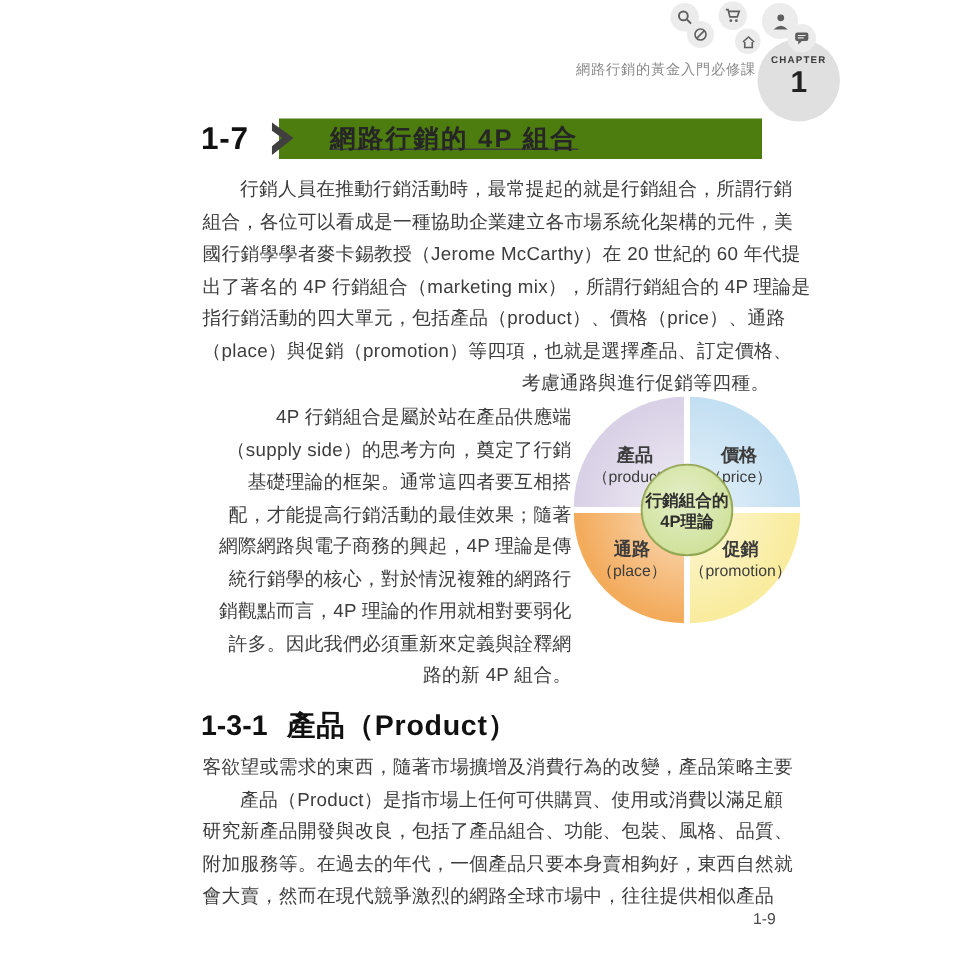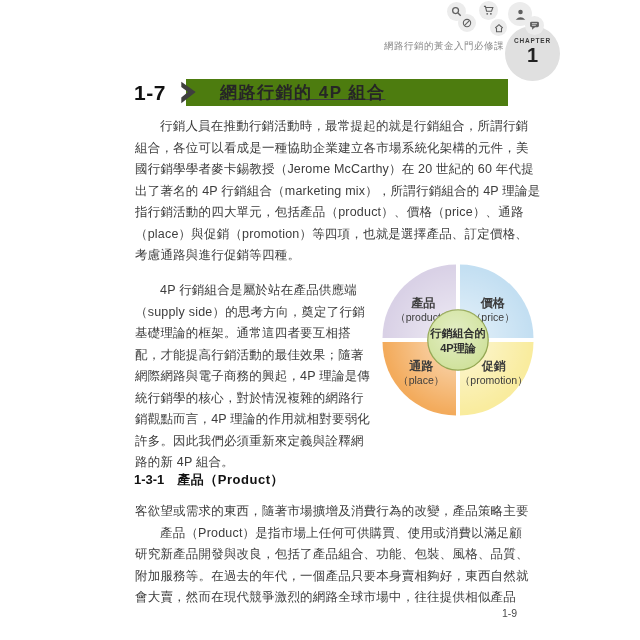--- a/index.html
+++ b/index.html
@@ -16,31 +16,31 @@
   }
   .chapter-label{margin-top:11px;font-size:6.5px;letter-spacing:.8px;color:#3a3a3a;font-weight:bold;}
   .chapter-number{font-size:20px;font-weight:bold;color:#222;line-height:22px;}
   .series-title{position:absolute;left:384px;top:40px;font-size:9.5px;color:#8b8b8b;letter-spacing:.5px;white-space:nowrap;}
   
   .section-number{position:absolute;left:134px;top:79px;height:27px;line-height:27px;font-size:21px;font-weight:bold;color:#111;letter-spacing:.5px;}
   .section-bar{position:absolute;left:186px;top:79px;width:322px;height:27px;background:#4d7c0f;text-decoration:underline;}
   .section-title{display:block;padding-left:34px;line-height:27px;font-size:17px;font-weight:bold;color:#262626;letter-spacing:1.5px;white-space:nowrap;}
   .section-chevron{position:absolute;left:175px;top:79px;width:27px;height:27px;z-index:2;}
   
-  .para{position:absolute;font-size:12.5px;line-height:21.5px;color:#3d3d3d;letter-spacing:.2px;}
+  .para{position:absolute;font-size:12.5px;line-height:21.5px;color:#3d3d3d;letter-spacing:.2px;text-align:right;}
   .para .line{white-space:nowrap;height:21.5px;}
   .para .indent{text-indent:25px;}
   .p1{left:135px;top:116px;width:378px;}
-  .p2{left:135px;top:268px;width:246px;line-height:21.3px;margin-top:12px;}
+  .p2{left:135px;top:268px;width:246px;line-height:21.3px;}
   .p3{left:135px;top:501px;width:380px;line-height:21.6px;}
   
   .pie-wrap{position:absolute;left:379px;top:261px;width:158px;height:158px;}
   
   .subsection{position:absolute;left:134px;top:471px;display:flex;align-items:baseline;gap:13px;
-    font-size:13px;font-weight:bold;color:#111;}
+    font-size:19px;font-weight:bold;color:#111;}
   .subsection .sub-title{letter-spacing:.5px;}
   
   .page-number{position:absolute;left:502px;top:607px;font-size:10.5px;color:#4a4a4a;}
 </style>
 </head>
 <body>
 
 <div class="page">
 
   <div class="icon-circle" style="left:447px;top:2px;width:19px;height:19px;">

